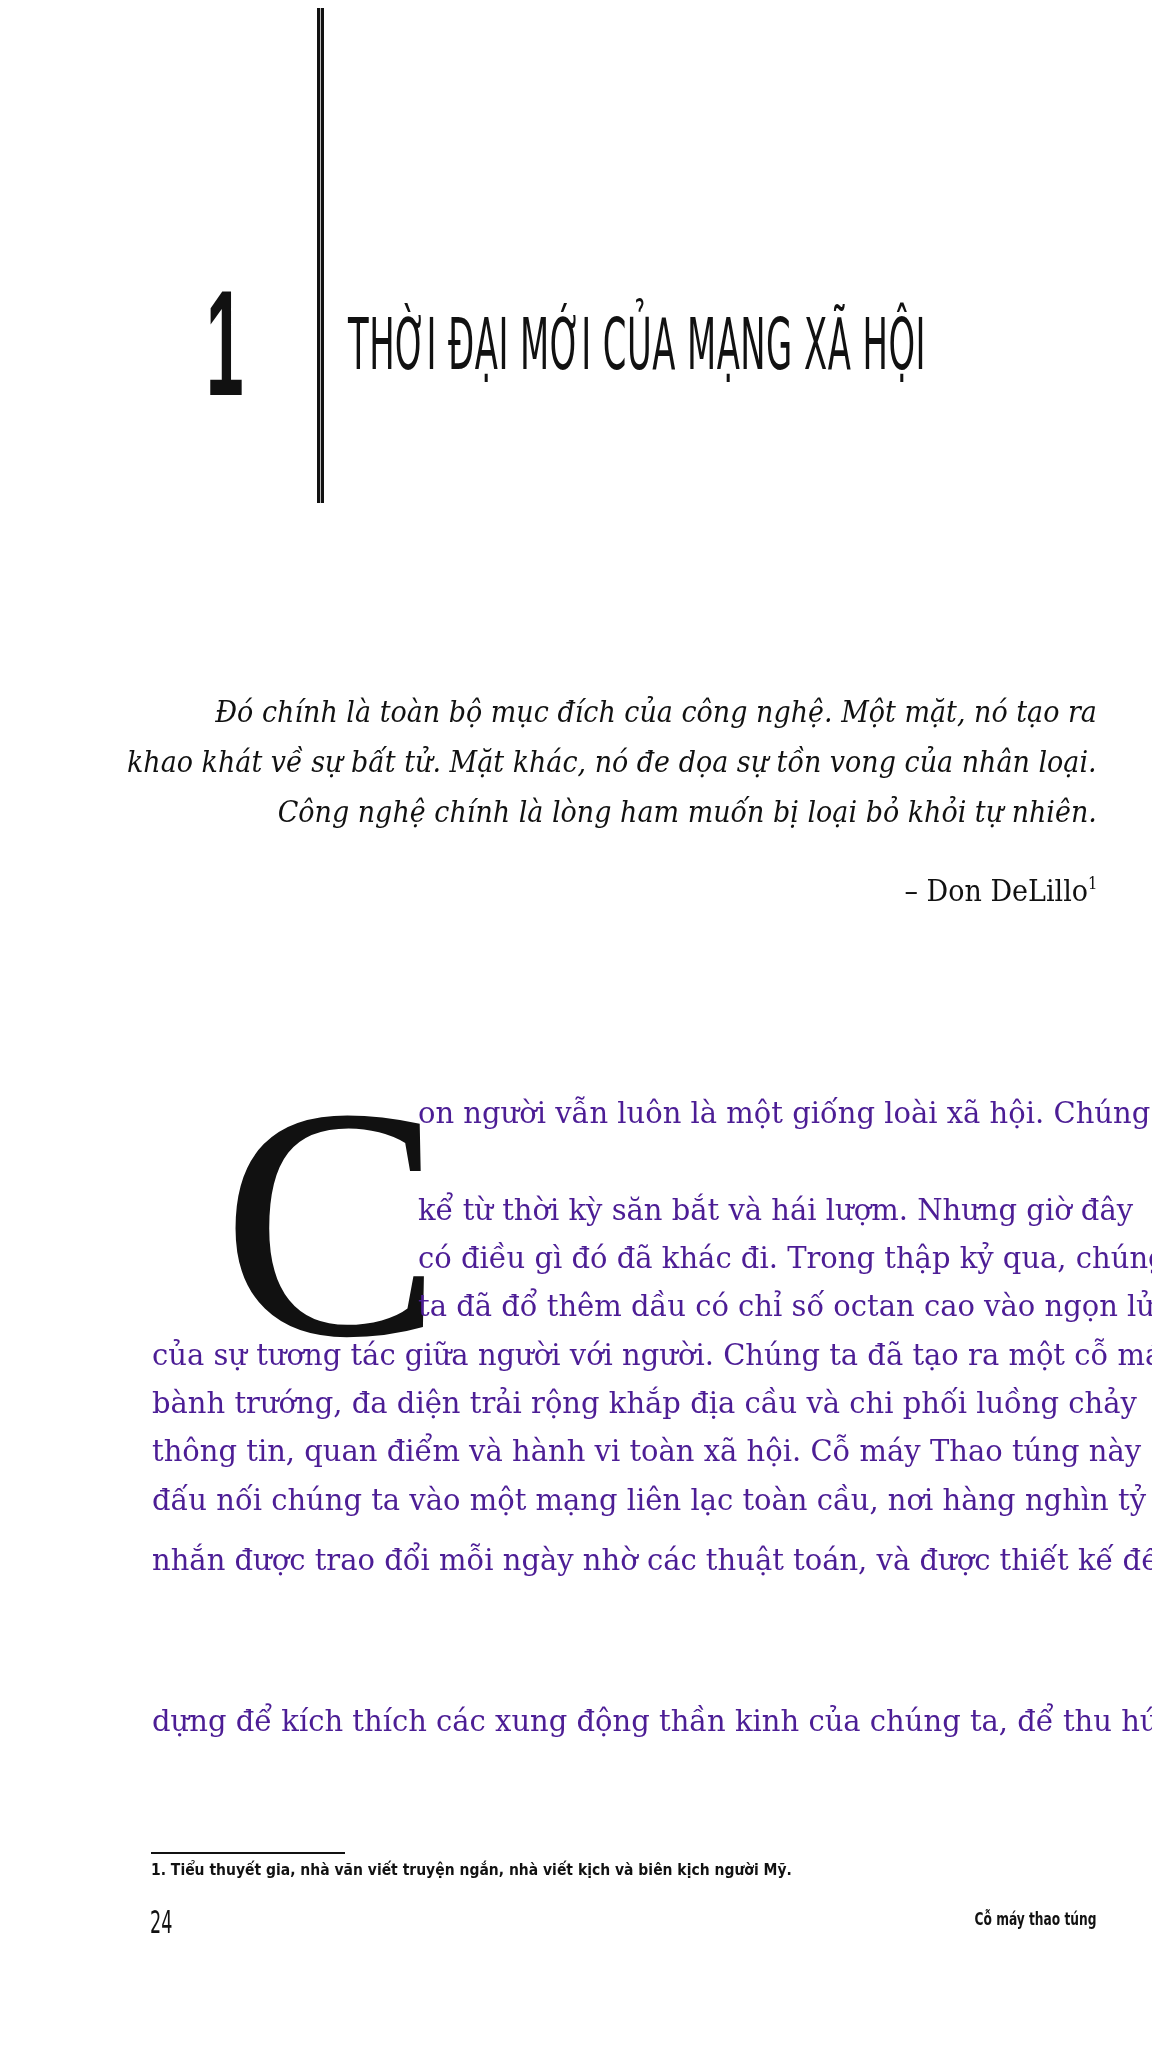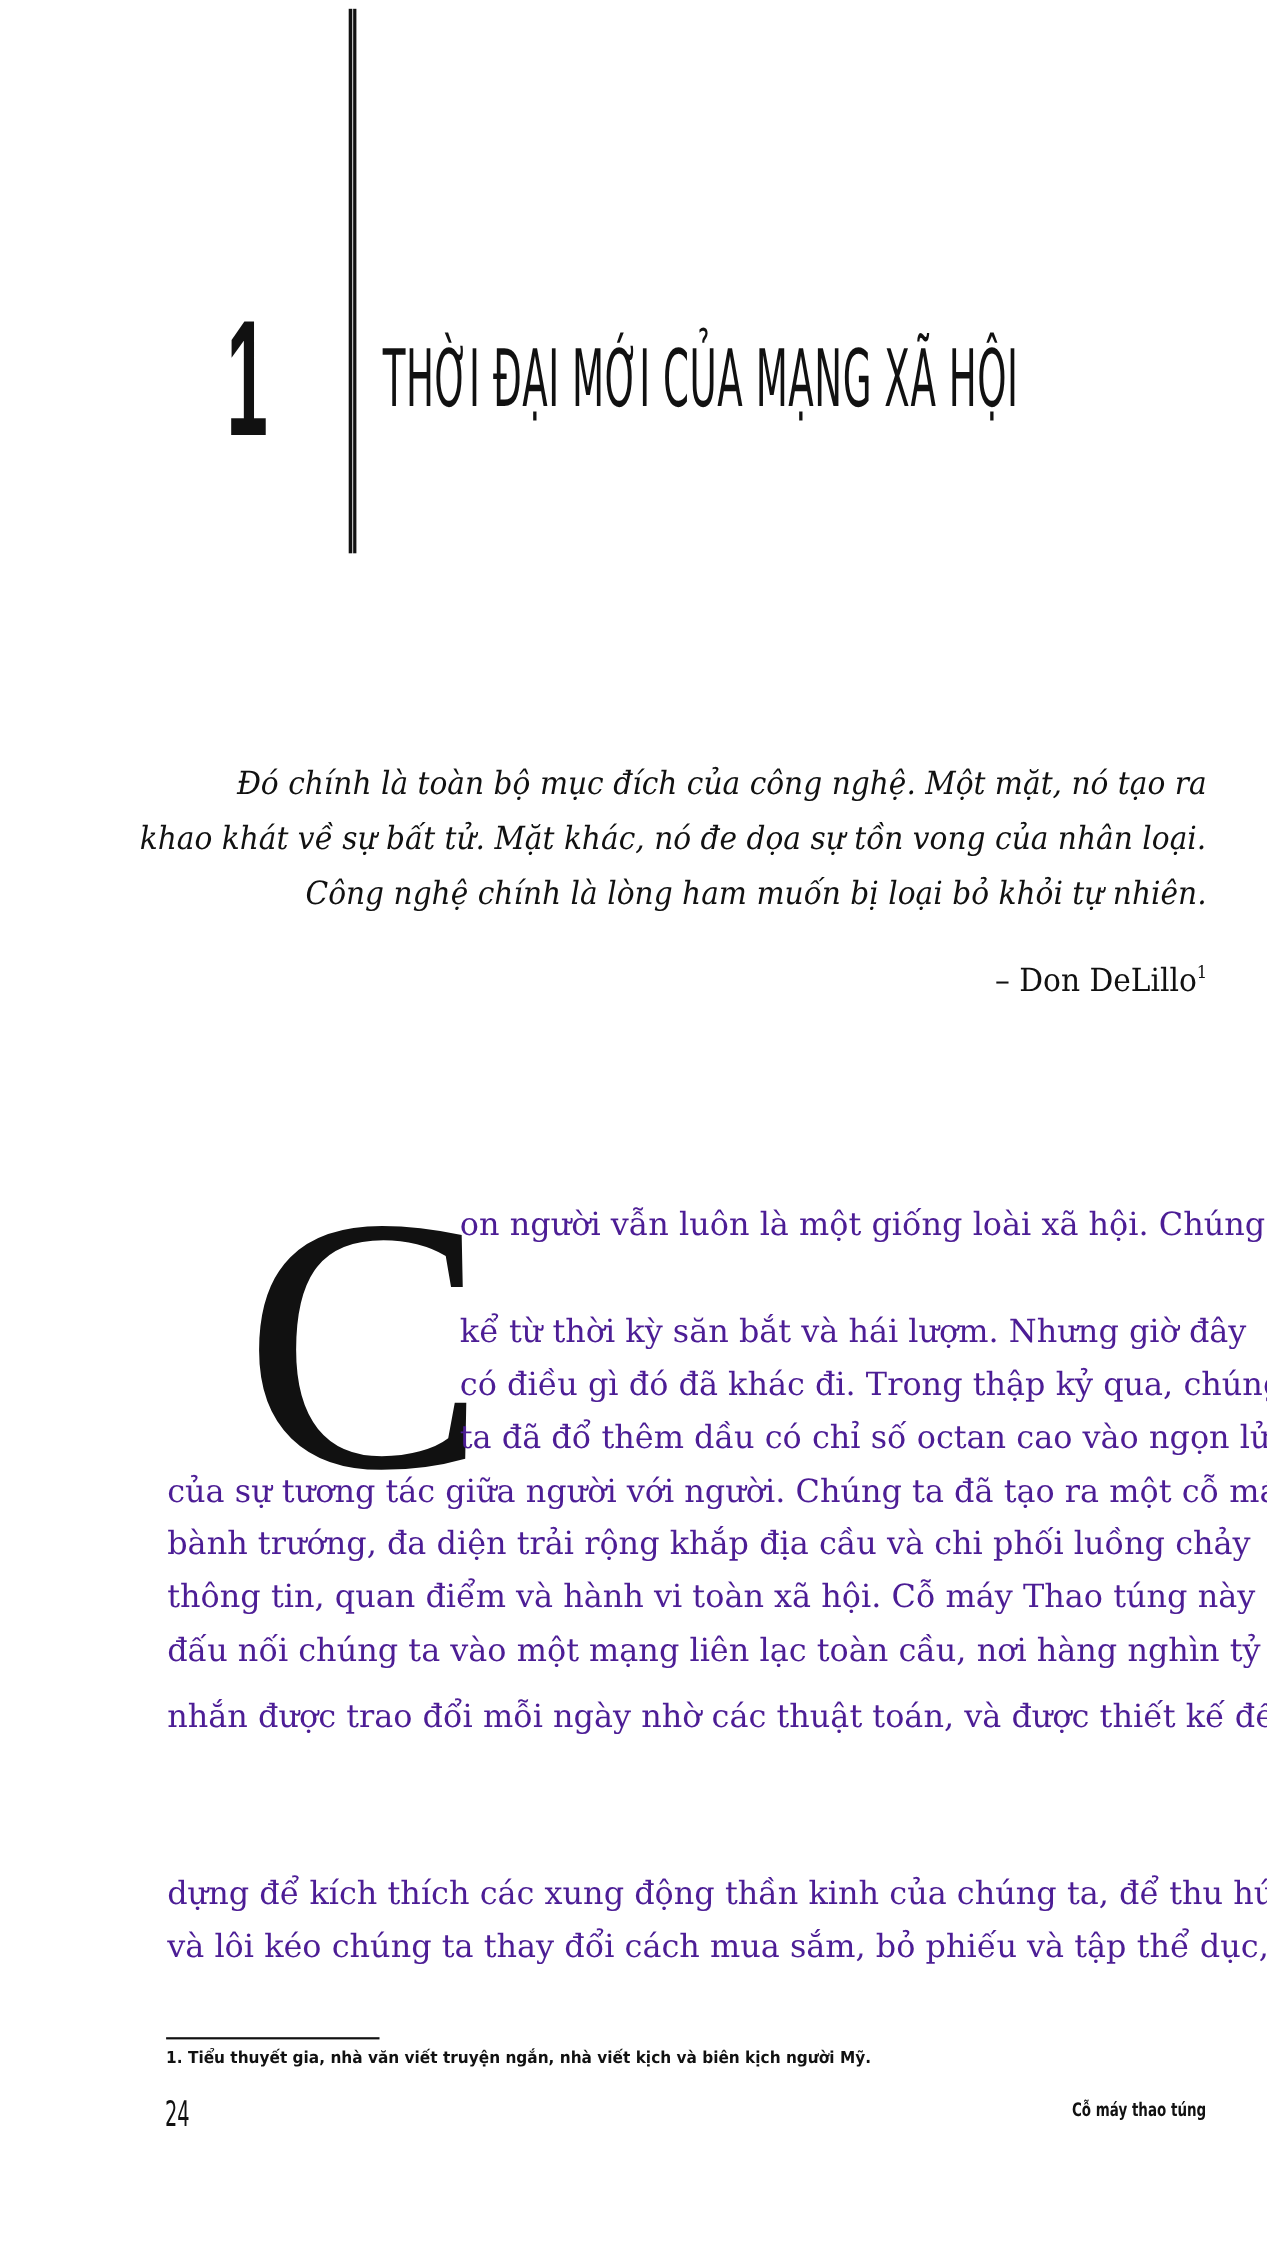--- a/index.html
+++ b/index.html
@@ -87,20 +87,19 @@
   <div class="body-line" style="left:418px; width:679px; top:1192px">kể từ thời kỳ săn bắt và hái lượm. Nhưng giờ đây</div>
   <div class="body-line" style="left:418px; width:679px; top:1240px">có điều gì đó đã khác đi. Trong thập kỷ qua, chúng</div>
   <div class="body-line" style="left:418px; width:679px; top:1288px">ta đã đổ thêm dầu có chỉ số octan cao vào ngọn lửa</div>
   <div class="body-line" style="left:152px; width:945px; top:1337px">của sự tương tác giữa người với người. Chúng ta đã tạo ra một cỗ máy</div>
   <div class="body-line" style="left:152px; width:945px; top:1385px">bành trướng, đa diện trải rộng khắp địa cầu và chi phối luồng chảy</div>
   <div class="body-line" style="left:152px; width:945px; top:1433px">thông tin, quan điểm và hành vi toàn xã hội. Cỗ máy Thao túng này</div>
   <div class="body-line" style="left:152px; width:945px; top:1482px">đấu nối chúng ta vào một mạng liên lạc toàn cầu, nơi hàng nghìn tỷ tin</div>
   <div class="body-line" style="left:152px; width:945px; top:1542px">nhắn được trao đổi mỗi ngày nhờ các thuật toán, và được thiết kế để</div>
 
   <div class="body-line" style="left:152px; width:945px; top:1703px">dựng để kích thích các xung động thần kinh của chúng ta, để thu hút</div>
-  <div class="body-line" style="left:152px; width:945px; top:1751px">và lôi kéo chúng ta thay đổi cách mua sắm, bỏ phiếu và tập thể dục,</div>
 
   <div class="footnote-rule"></div>
   <div class="footnote">1. Tiểu thuyết gia, nhà văn viết truyện ngắn, nhà viết kịch và biên kịch người Mỹ.</div>
 
   <div class="page-number">24</div>
   <div class="running-title">Cỗ máy thao túng</div>
 </div>
 
 </body></html>

